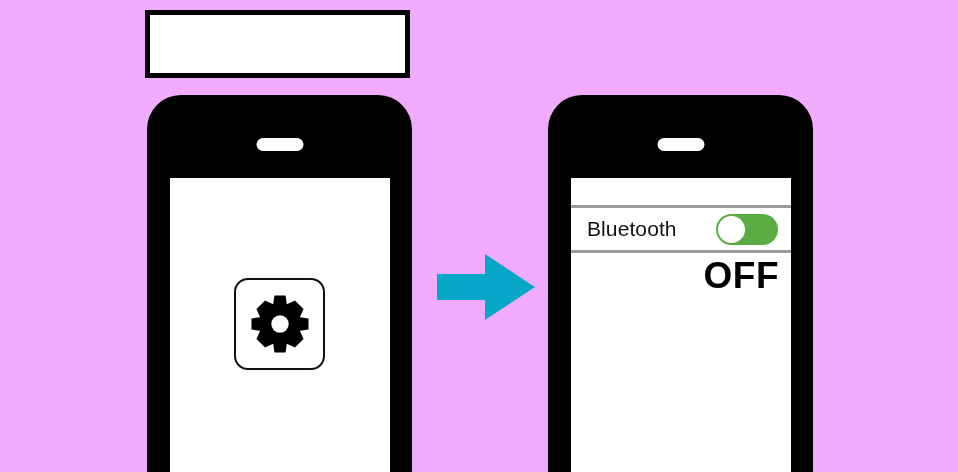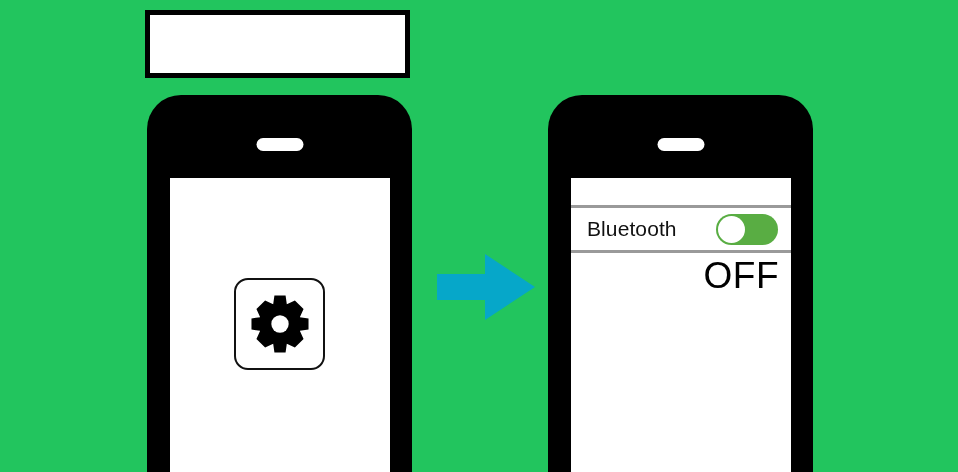--- a/index.html
+++ b/index.html
@@ -8,21 +8,21 @@
     padding: 0;
     background: #ffffff;
   }
   body {
     font-family: "Liberation Sans", sans-serif;
   }
   #stage {
     position: relative;
     width: 958px;
     height: 472px;
-    background: #22c55e;
+    background: #f0abfc;
     overflow: hidden;
   }
 
   
   .caption-box {
     position: absolute;
     left: 145px;
     top: 10px;
     width: 265px;
     height: 68px;
@@ -140,21 +140,21 @@
     width: 27px;
     height: 27px;
     border-radius: 50%;
     background: #ffffff;
   }
   .off-label {
     position: absolute;
     right: 12px;
     top: 79px;
     font-size: 37px;
-    font-weight: normal;
+    font-weight: bold;
     color: #000000;
     letter-spacing: 0.5px;
     line-height: 1;
   }
 
   
   .arrow {
     position: absolute;
     left: 437px;
     top: 252px;

